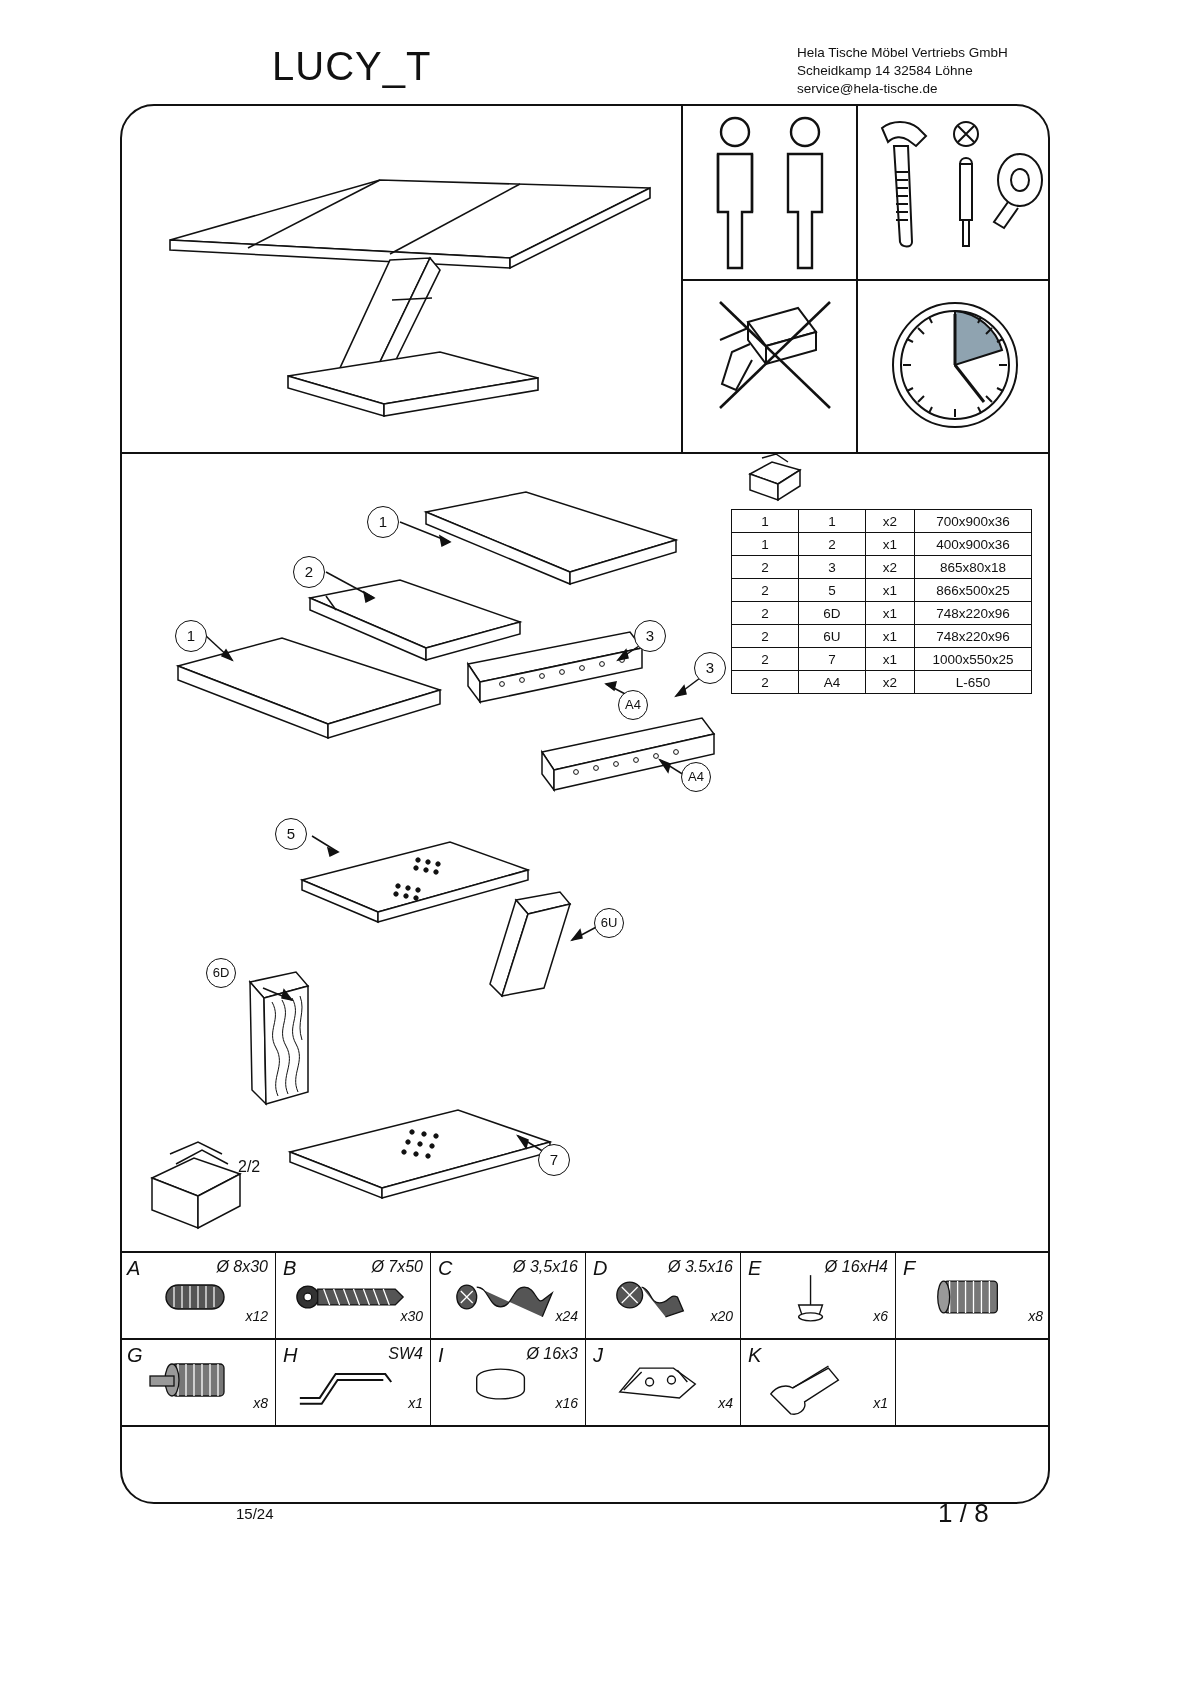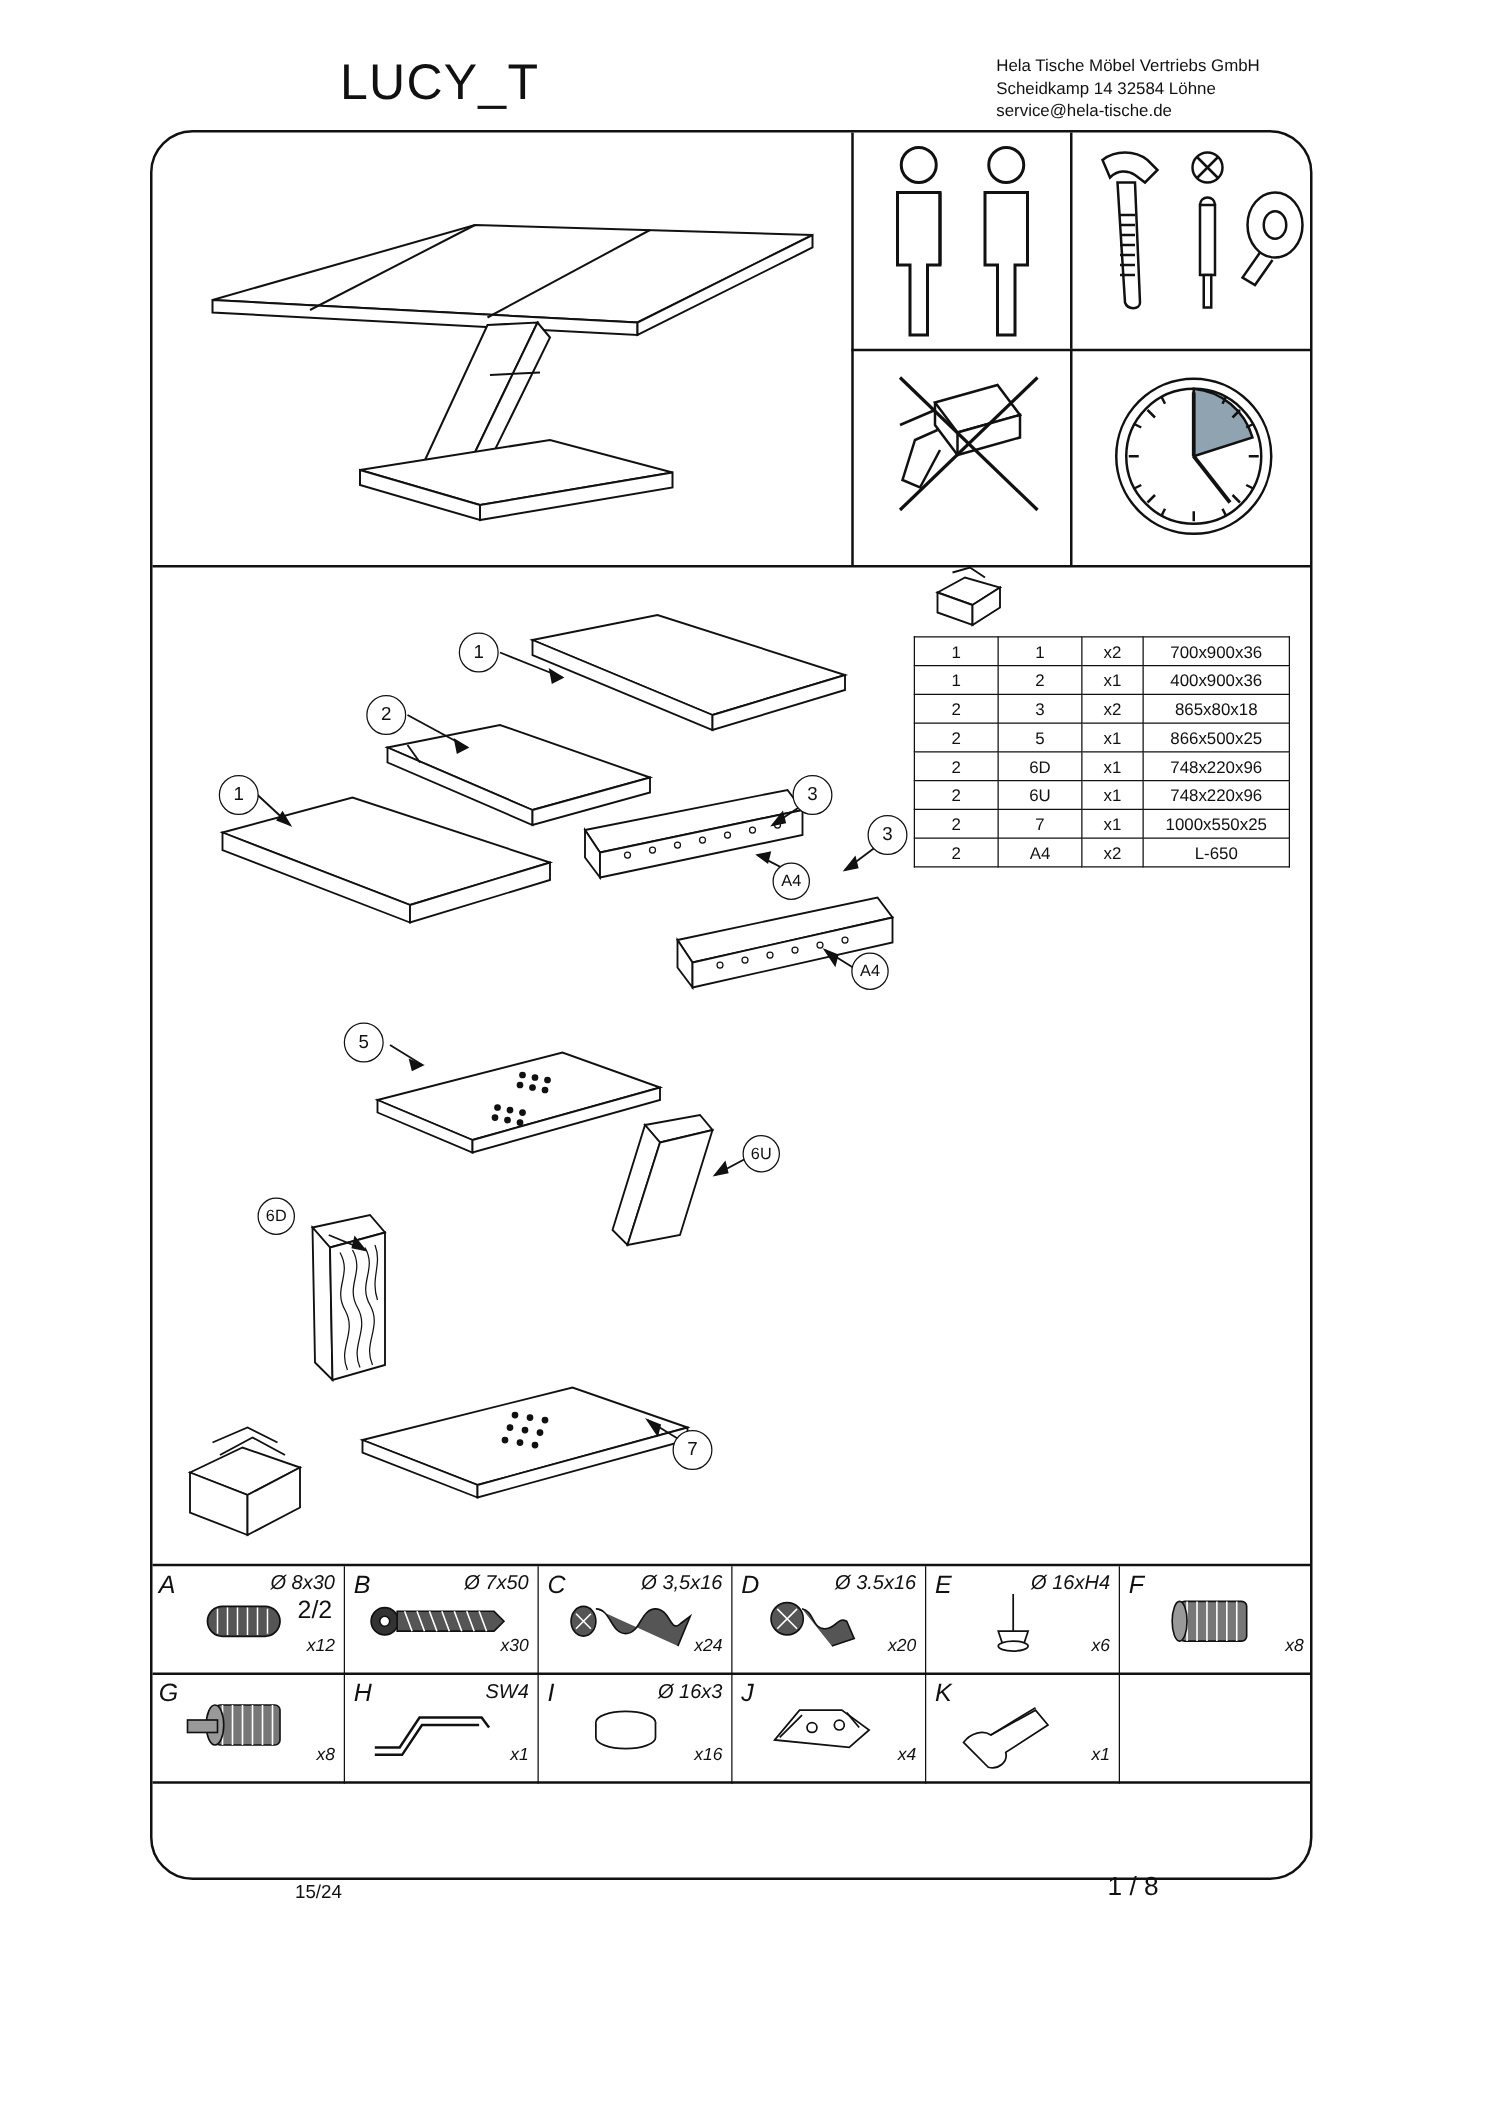--- a/index.html
+++ b/index.html
@@ -34,22 +34,22 @@
   .hw{position:absolute;left:120px;top:1253px;width:930px;height:175px;}
   .hwrow{position:absolute;left:0;width:930px;height:87px;}
   .hwcell{position:absolute;top:0;height:87px;border-left:1.6px solid #111;box-sizing:border-box;}
   .hwletter{position:absolute;left:7px;top:4px;font-size:20px;font-style:italic;}
   .hwspec{position:absolute;right:7px;top:5px;font-size:16px;font-style:italic;}
   .hwqty{position:absolute;right:7px;bottom:16px;font-size:14px;font-style:italic;}
   .hwart{position:absolute;left:0;top:0;width:100%;height:100%;}
 
   
   .foot-left{position:absolute;left:236px;top:1505px;font-size:15px;}
-  .foot-right{position:absolute;left:886px;top:1498px;font-size:21px;}
-  .twoof2{position:absolute;left:238px;top:1277px;font-size:20px;}
+  .foot-right{position:absolute;left:938px;top:1498px;font-size:26px;}
+  .twoof2{position:absolute;left:238px;top:1158px;font-size:16px;}
   .callout{position:absolute;width:30px;height:30px;border:1.6px solid #111;border-radius:50%;font-size:15px;line-height:30px;text-align:center;background:#fff;}
   .callout.sm{width:28px;height:28px;line-height:28px;font-size:13px;}
 </style>
 </head>
 <body>
 
 <div class="page">
 
   <div class="title">LUCY_T</div>
   <div class="company">

